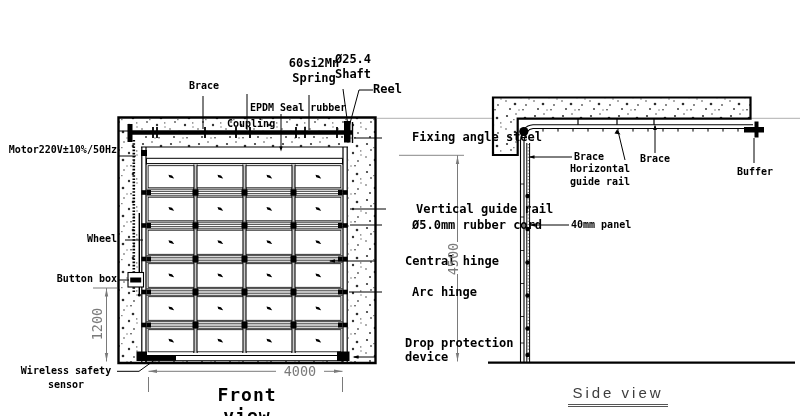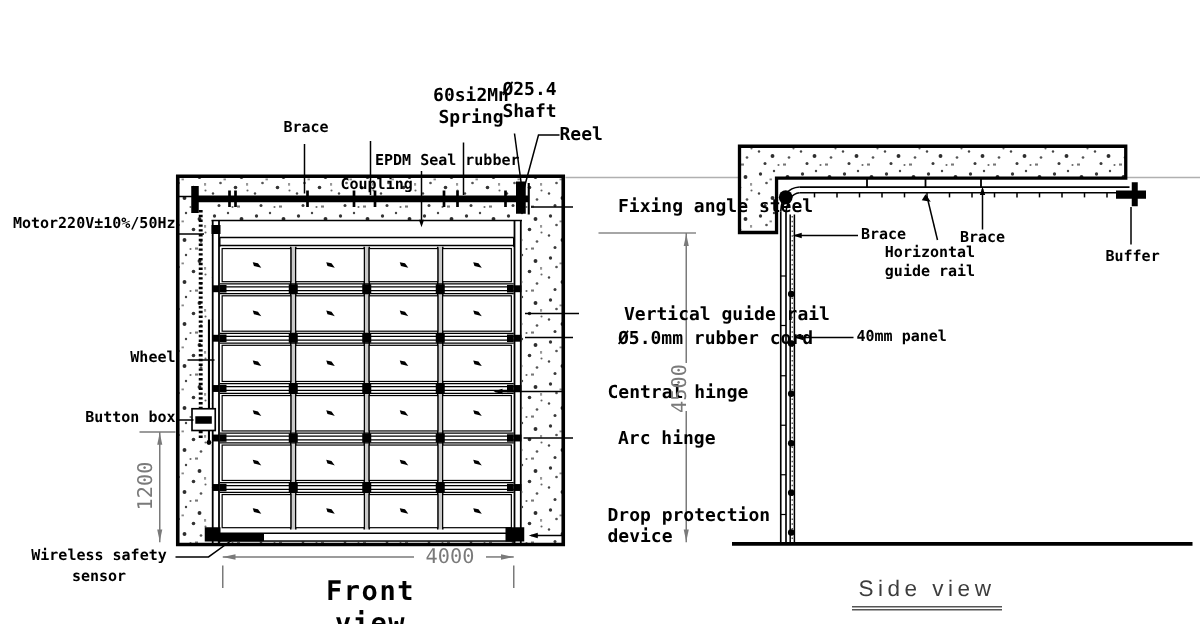--- a/index.html
+++ b/index.html
@@ -355,21 +355,21 @@
 sensor</div>
 <div class="lbl lbl-md" style="left:377px;top:337px;line-height:13.5px;">Drop protection
 device</div>
 
 <div class="dim dim-v" style="left:72px;top:316px;width:50px;">1200</div>
 <div class="dim" style="left:275px;top:363px;width:50px;">4000</div>
 <div class="dim dim-v" style="left:428px;top:251px;width:50px;">4500</div>
 
 <div class="lbl" style="left:574px;top:151px;">Brace</div>
 <div class="lbl" style="left:640px;top:153px;">Brace</div>
-<div class="lbl ct" style="left:584px;top:162px;width:72px;line-height:13px;">Horizontal
+<div class="lbl ct" style="left:564px;top:162px;width:72px;line-height:13px;">Horizontal
 guide rail</div>
 <div class="lbl" style="left:737px;top:166px;">Buffer</div>
 <div class="lbl" style="left:571px;top:219px;">40mm panel</div>
 
 <div class="vtitle" style="left:188px;top:384px;width:118px;">Front view</div>
 <div class="vtitle side" style="left:568px;top:384px;width:100px;">Side view</div>
 
 </div>
 
 </body></html>

